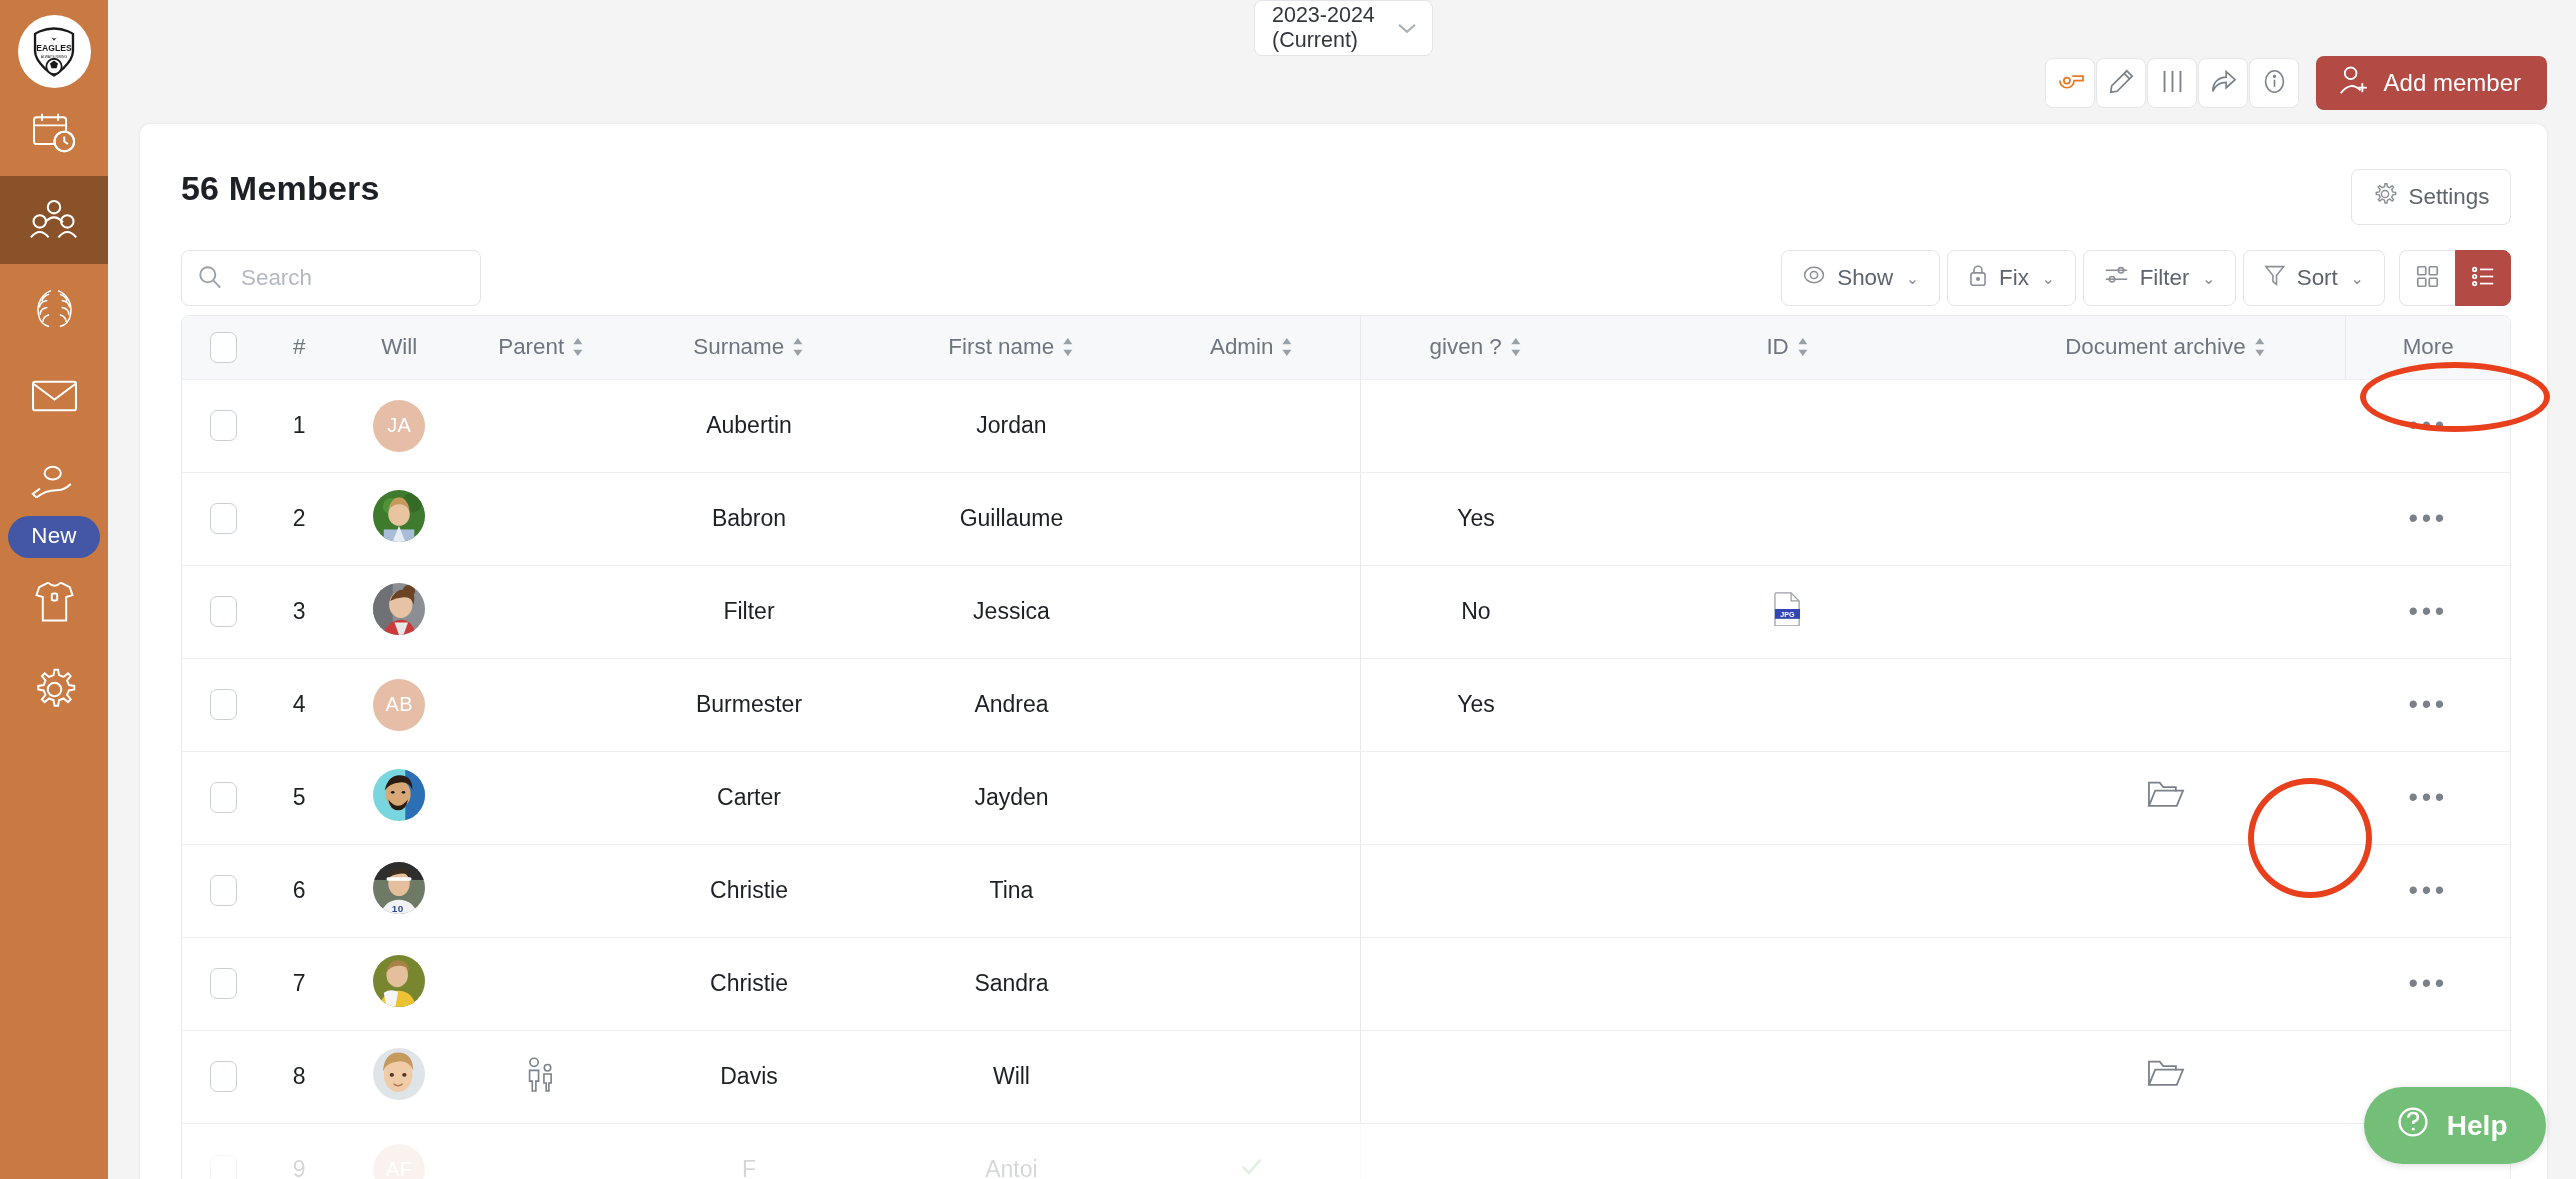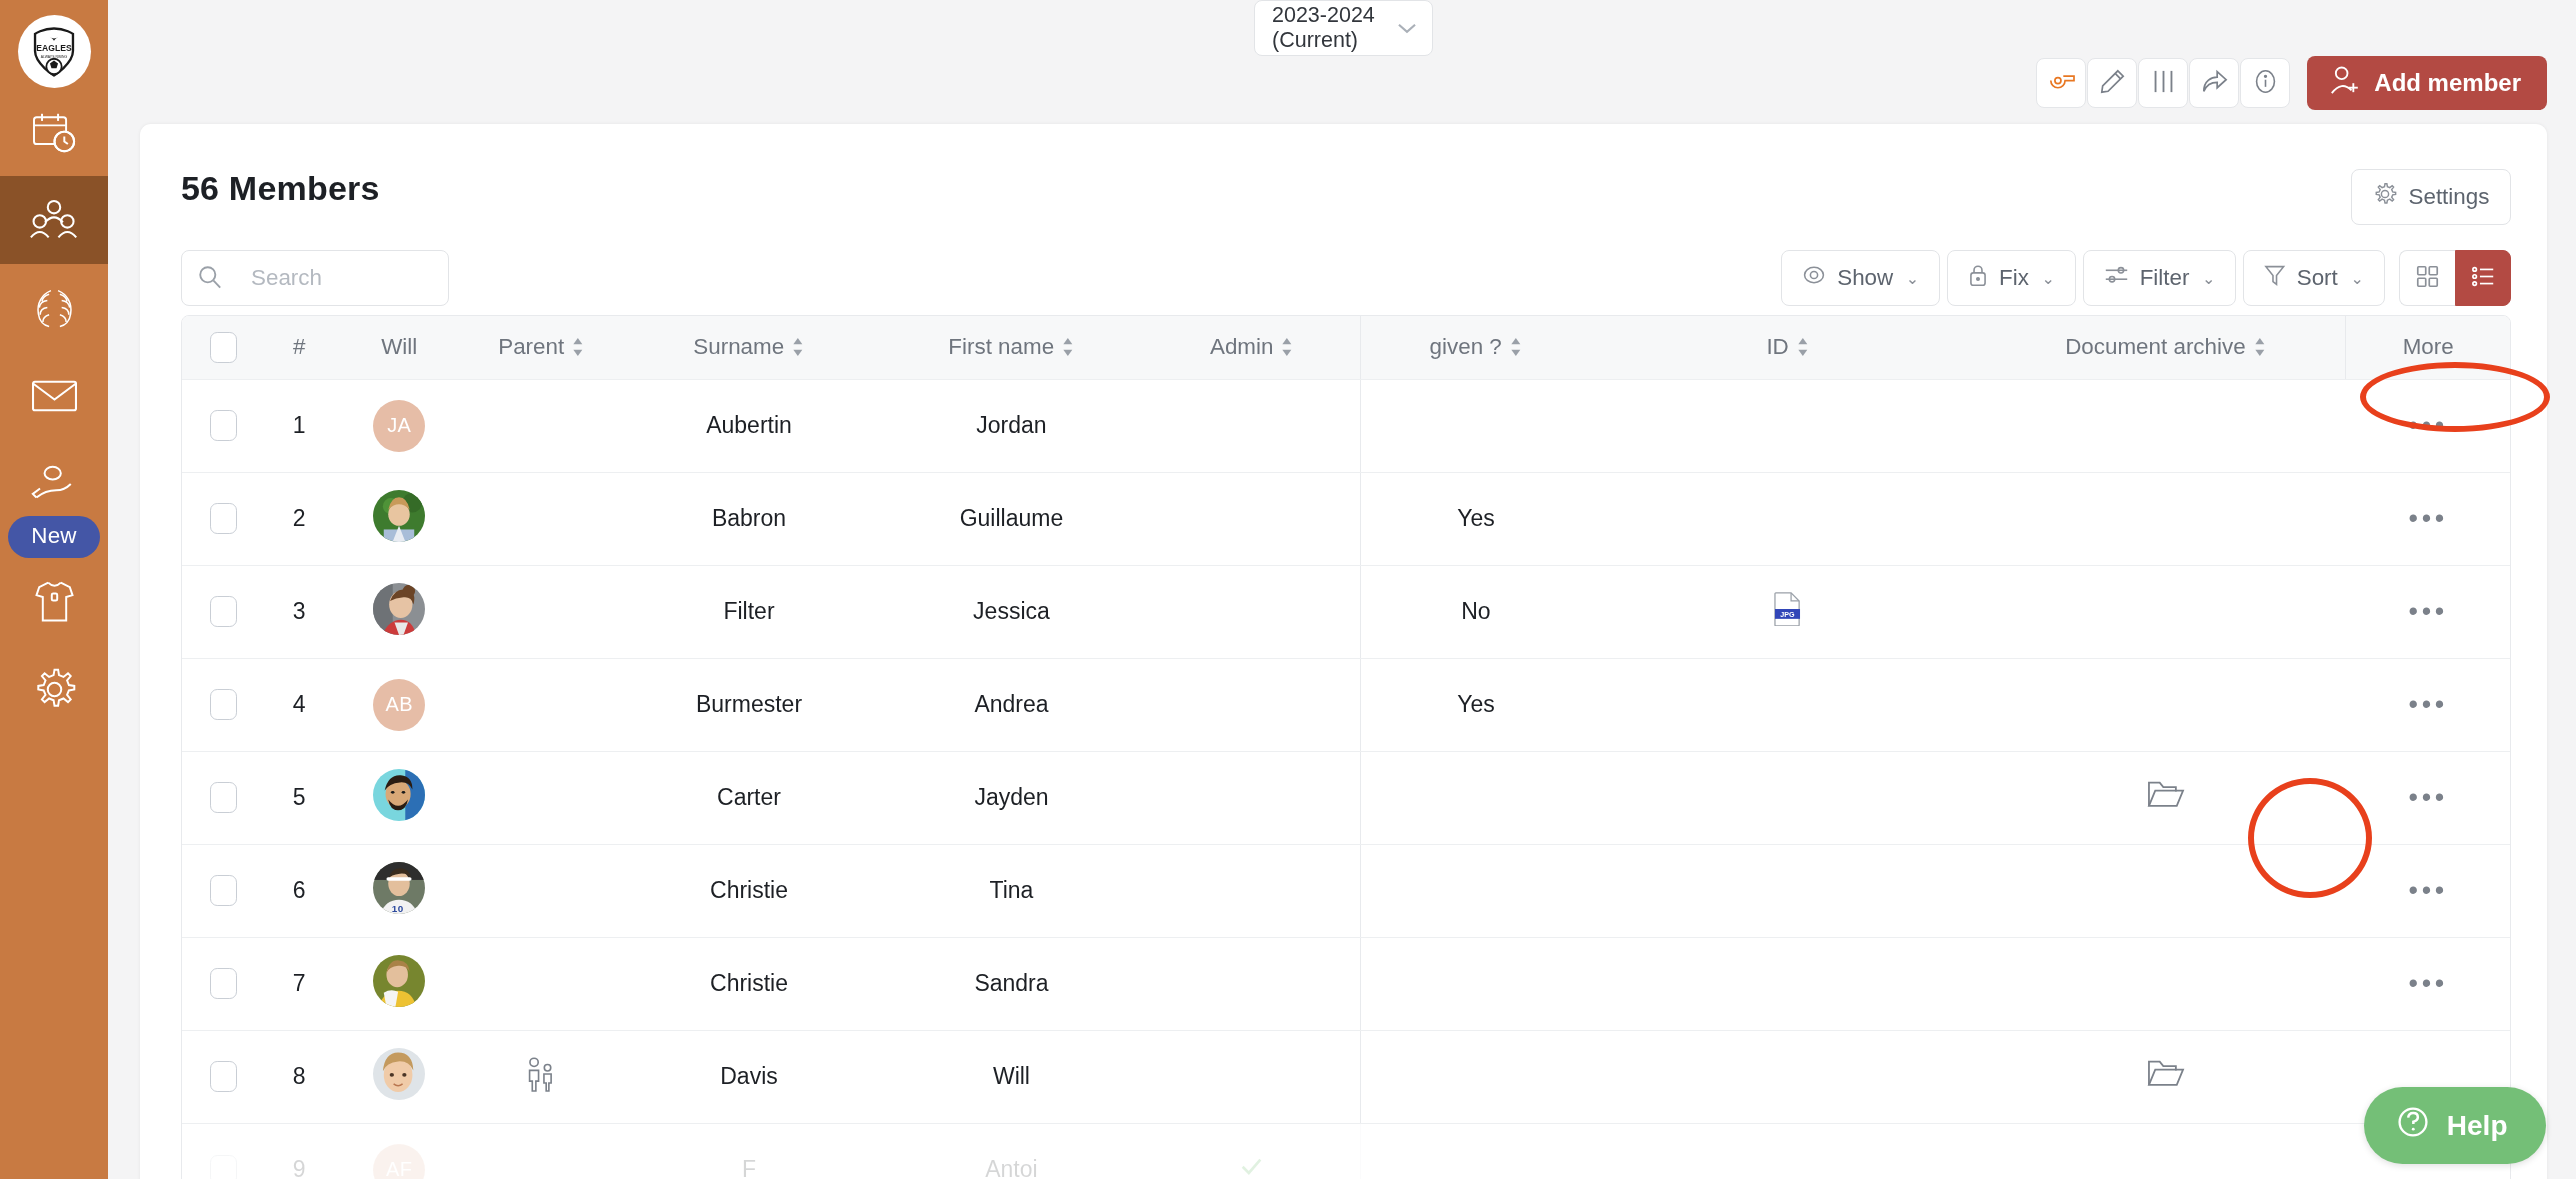--- a/index.html
+++ b/index.html
@@ -45,21 +45,21 @@
     height: 117px; display: flex; align-items: center;
     padding: 0 29px 0 32px; position: relative; flex-direction: column;
   }
   .season-select {
     width: 179px; height: 56px; background: #fff; border: 0.9px solid #e2e4e7;
     border-radius: 8px; display: flex; align-items: center;
     justify-content: space-between; padding: 0 15.2px 0 17px;
     font-size: 21.5px; color: #32363c; cursor: pointer;
   }
   .topbar-actions {
-    margin-left: auto; display: flex; align-items: center; gap: 1px; font-weight: bold;
+    margin-left: auto; display: flex; align-items: center; gap: 1px;
   }
   .icon-btn {
     width: 50px; height: 50px; background: #fff; border: 0.9px solid #e4e6e9;
     border-radius: 8px; display: flex; align-items: center; justify-content: center;
     cursor: pointer;
   }
   .add-member-btn {
     height: 54px; background: #b34a43; color: #fff; border-radius: 8px;
     display: flex; align-items: center; gap: 14.3px; padding: 0 26px 0 22.4px;
     font-size: 24px; cursor: pointer; margin-left: 16px;
@@ -78,22 +78,22 @@
   .settings-btn {
     margin-left: auto; height: 56px; border: 0.9px solid #e2e4e7; border-radius: 8px;
     background: #fff; display: flex; align-items: center; gap: 11.7px;
     padding: 0 20.6px; font-size: 22.4px; color: #5d646e; cursor: pointer;
   }
 
   .toolbar-row {
     display: flex; align-items: center; padding: 25px 36px 0 41px;
   }
   .search-box {
-    width: 268px; height: 56px; border: 0.9px solid #e2e4e7; border-radius: 8px;
-    display: flex; align-items: center; gap: 29px; padding: 0 16px;
+    width: 300px; height: 56px; border: 0.9px solid #e2e4e7; border-radius: 8px;
+    display: flex; align-items: center; gap: 19px; padding: 0 16px;
     background: #fff;
   }
   .search-box input {
     border: 0; outline: 0; font-size: 22.4px; color: #32363c; width: 100%;
     font-family: "Liberation Sans", sans-serif; background: transparent;
   }
   .search-box input::placeholder { color: #b4b9c0; }
   .toolbar-right { margin-left: auto; display: flex; align-items: flex-start; gap: 7px; }
   .pill-btn {
     height: 56px; border: 0.9px solid #e2e4e7; border-radius: 8px; background: #fff;

